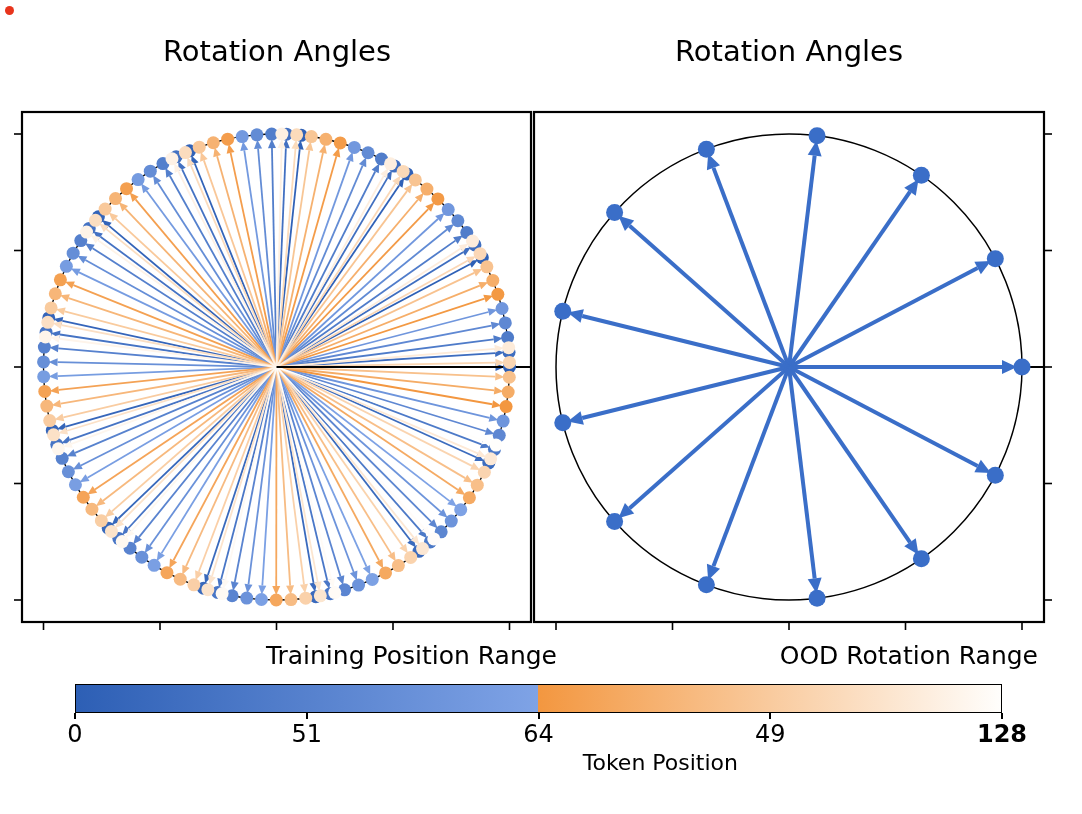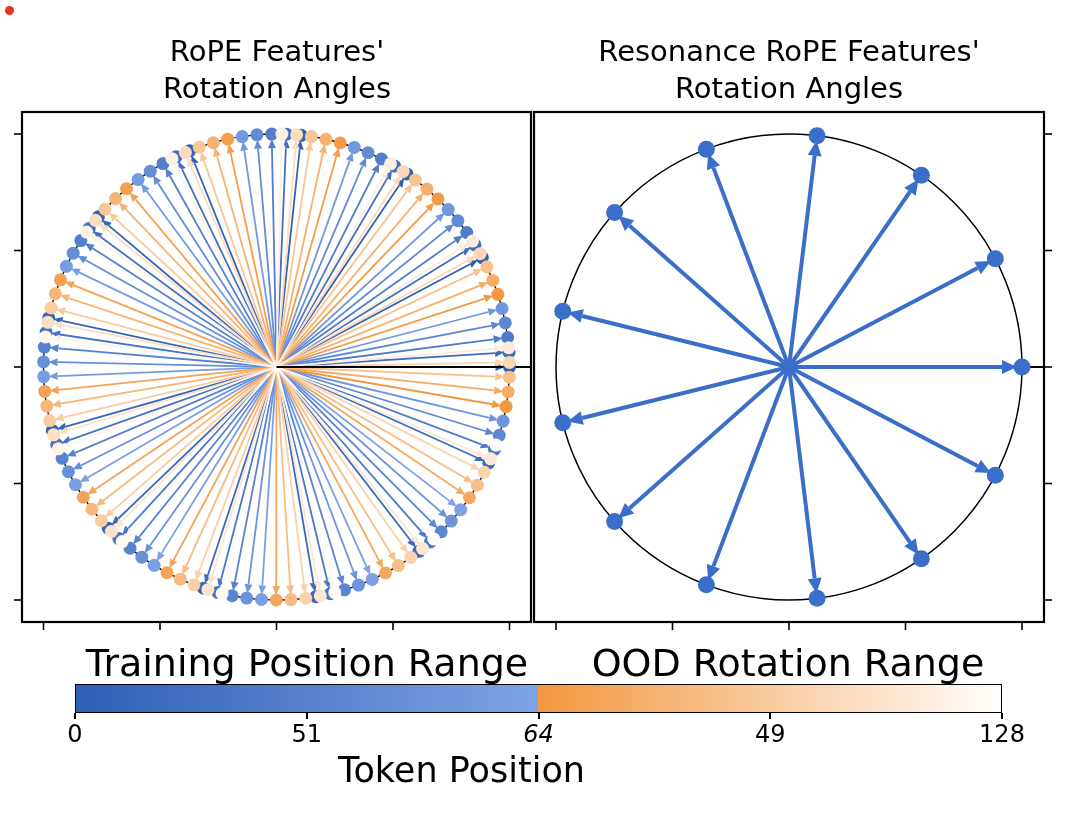--- a/index.html
+++ b/index.html
@@ -6,28 +6,28 @@
   body{
     width:1082px;height:814px;position:relative;overflow:hidden;
     background:#ffffff;
     font-family:"DejaVu Sans","Liberation Sans",sans-serif;
     color:#000;
   }
   #plot-svg{position:absolute;left:0;top:0;}
   .panel-title{position:absolute;top:33px;text-align:center;font-size:29px;line-height:37px;}
   #title-left{left:27px;width:500px;}
   #title-right{left:529px;width:520px;}
-  .range-label{position:absolute;top:641px;text-align:center;font-size:38px;}
+  .range-label{position:absolute;top:641px;text-align:right;font-size:25px;}
   #range-training{left:57px;width:500px;}
   #range-ood{left:538px;width:500px;}
   #colorbar{position:absolute;left:75px;top:684px;width:927px;height:29px;border:1.6px solid #000;box-sizing:border-box;}
   #cbar-ticks{position:absolute;left:75px;top:713px;width:927px;height:38px;}
   .cbar-tick-mark{position:absolute;top:0;width:2px;height:6px;background:#000;transform:translateX(-50%);}
   .cbar-tick-label{position:absolute;top:7px;transform:translateX(-50%);font-size:24px;white-space:nowrap;}
-  #cbar-label{position:absolute;left:338px;top:750px;width:400px;text-align:left;font-size:35px;}
+  #cbar-label{position:absolute;left:338px;top:750px;width:400px;text-align:right;font-size:22px;}
   #red-dot{position:absolute;left:5px;top:6px;width:9px;height:9px;border-radius:50%;}
 </style>
 </head>
 <body style="background: rgb(255, 255, 255);">
 
 <svg id="plot-svg" width="1082" height="814" viewBox="0 0 1082 814">
     <rect x="22" y="112" width="509" height="510" fill="none" stroke="#000" stroke-width="2.2"></rect>
     <line x1="43.5" y1="622" x2="43.5" y2="630" stroke="#000" stroke-width="1.6"></line>
     <line x1="22" y1="134" x2="14" y2="134" stroke="#000" stroke-width="1.6"></line>
     <line x1="160" y1="622" x2="160" y2="630" stroke="#000" stroke-width="1.6"></line>
@@ -477,38 +477,36 @@
     <circle cx="614.6011444558953" cy="521.5122622477146" r="8.5" fill="#3a6ec8"></circle>
     <circle cx="706.3741364395395" cy="584.8576752627462" r="8.5" fill="#3a6ec8"></circle>
     <circle cx="817.0726250222616" cy="598.3026755667981" r="8.5" fill="#3a6ec8"></circle>
     <circle cx="921.3745321449528" cy="558.7445781225765" r="8.5" fill="#3a6ec8"></circle>
     <circle cx="995.3156150049894" cy="475.27218943529783" r="8.5" fill="#3a6ec8"></circle>
   </svg>
 
 <div id="red-dot" style="background: rgb(232, 52, 28);"></div>
 
 <div id="title-left" class="panel-title">
-  <div>RoPE Features'</div>
   <div>Rotation Angles</div>
 </div>
 
 <div id="title-right" class="panel-title">
-  <div>Resonance RoPE Features'</div>
   <div>Rotation Angles</div>
 </div>
 
 <div id="range-training" class="range-label">Training Position Range</div>
 <div id="range-ood" class="range-label">OOD Rotation Range</div>
 
 <div id="colorbar" style="background: linear-gradient(90deg, rgb(45, 95, 181) 0%, rgb(127, 163, 230) 49.99%, rgb(243, 151, 64) 50%, rgb(255, 254, 252) 100%);"></div>
 <div id="cbar-ticks">
     <span class="cbar-tick-mark" style="left: 0%;"></span>
     <span class="cbar-tick-label" style="left: 0%;">0</span>
     <span class="cbar-tick-mark" style="left: 25%;"></span>
     <span class="cbar-tick-label" style="left: 25%;">51</span>
     <span class="cbar-tick-mark" style="left: 50%;"></span>
-    <span class="cbar-tick-label" style="left: 50%; font-style: italic;">64</span>
+    <span class="cbar-tick-label" style="left: 50%;">64</span>
     <span class="cbar-tick-mark" style="left: 75%;"></span>
     <span class="cbar-tick-label" style="left: 75%;">49</span>
     <span class="cbar-tick-mark" style="left: 100%;"></span>
-    <span class="cbar-tick-label" style="left: 100%;">128</span>
+    <span class="cbar-tick-label" style="left: 100%; font-weight: bold;">128</span>
   </div>
 <div id="cbar-label">Token Position</div>
 
 </body></html>

